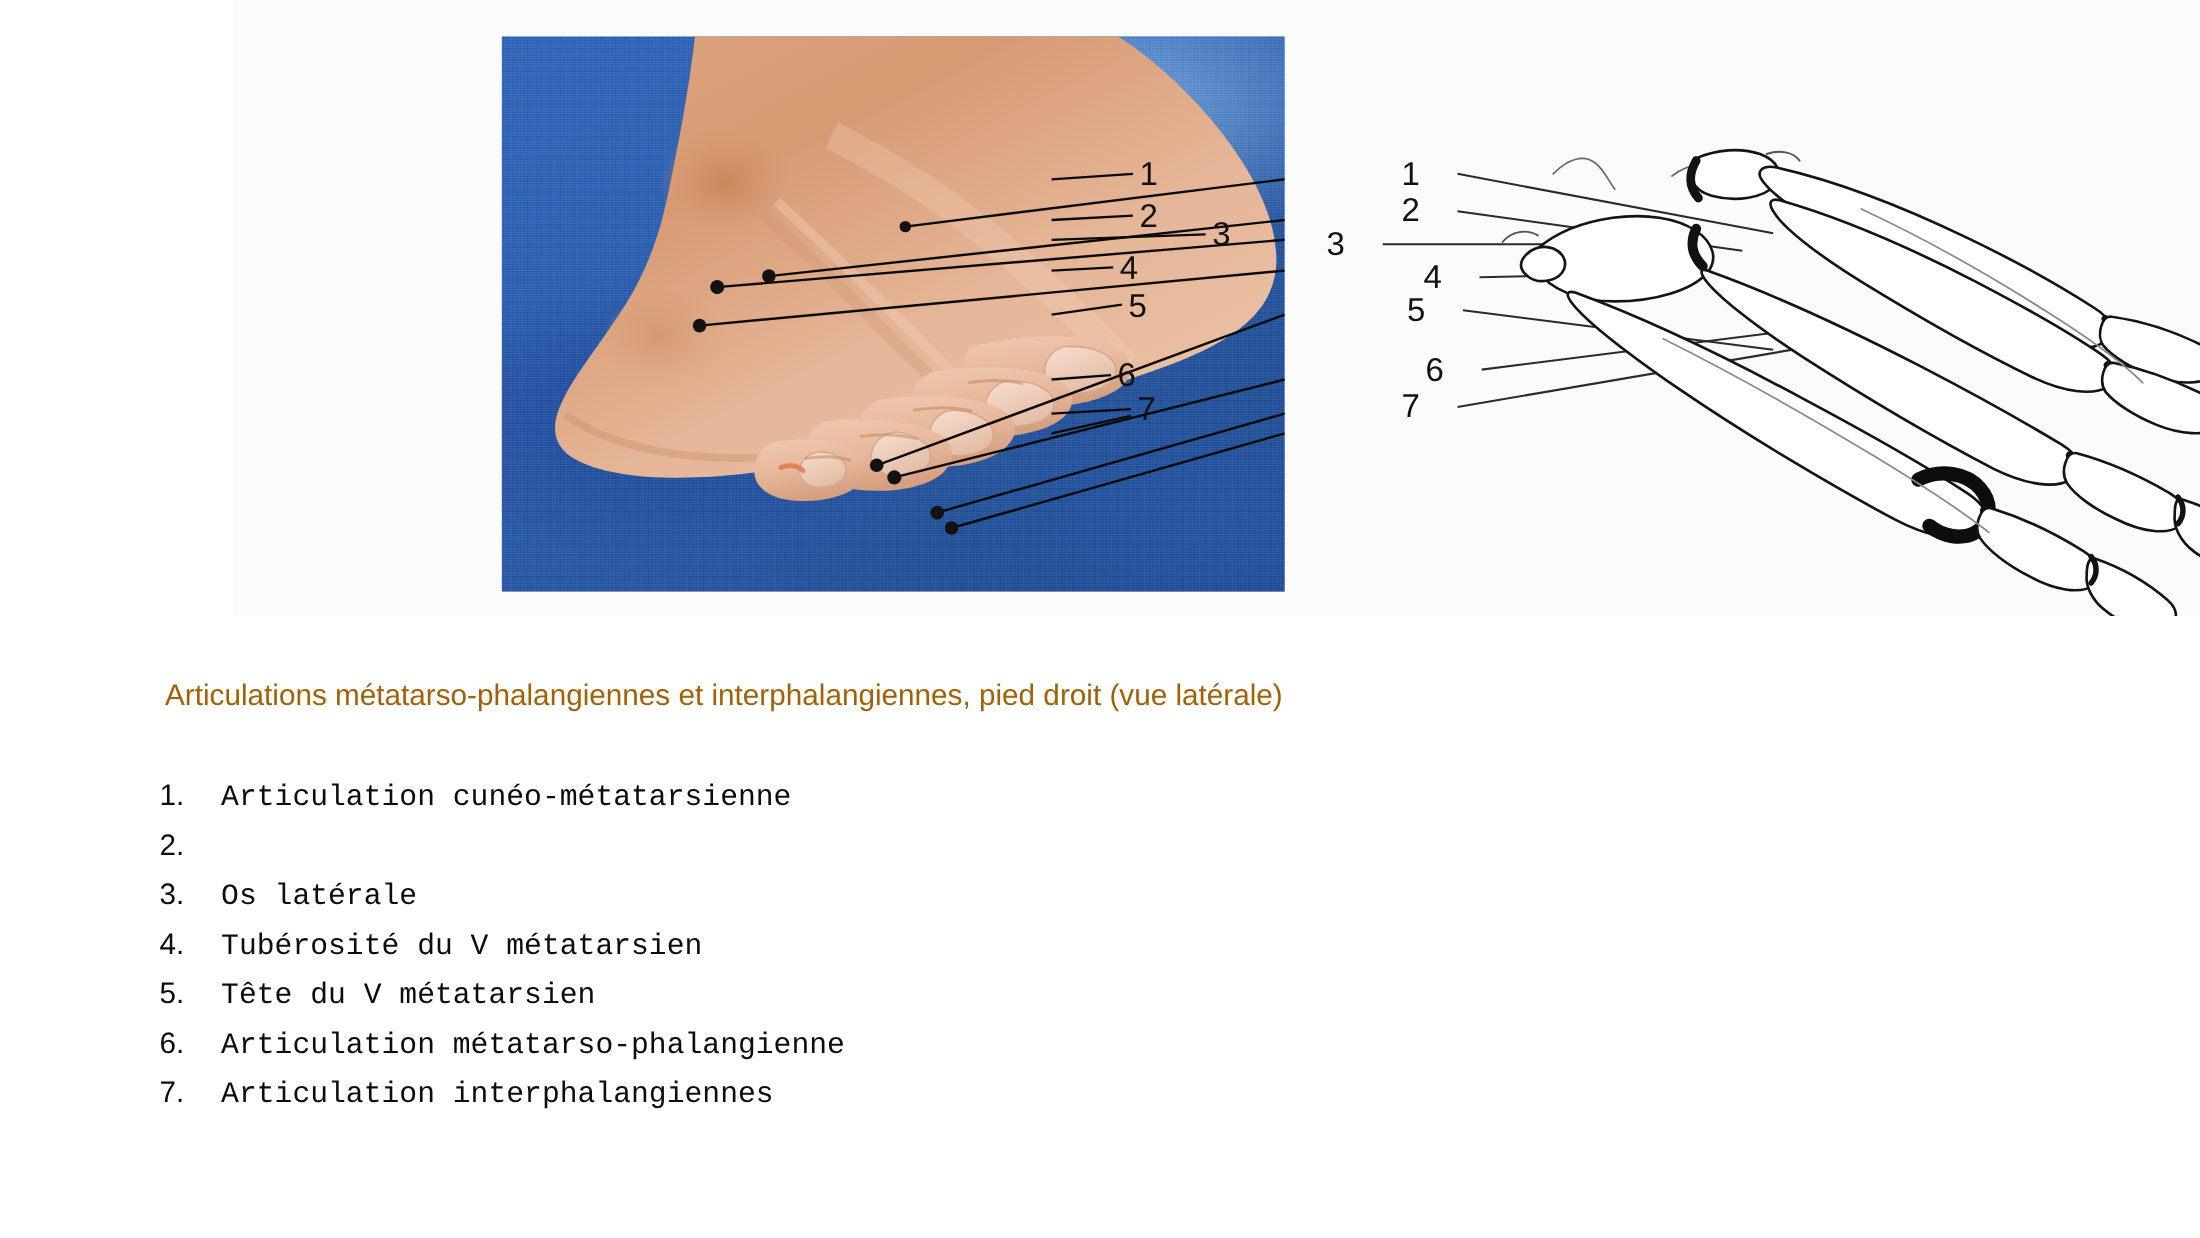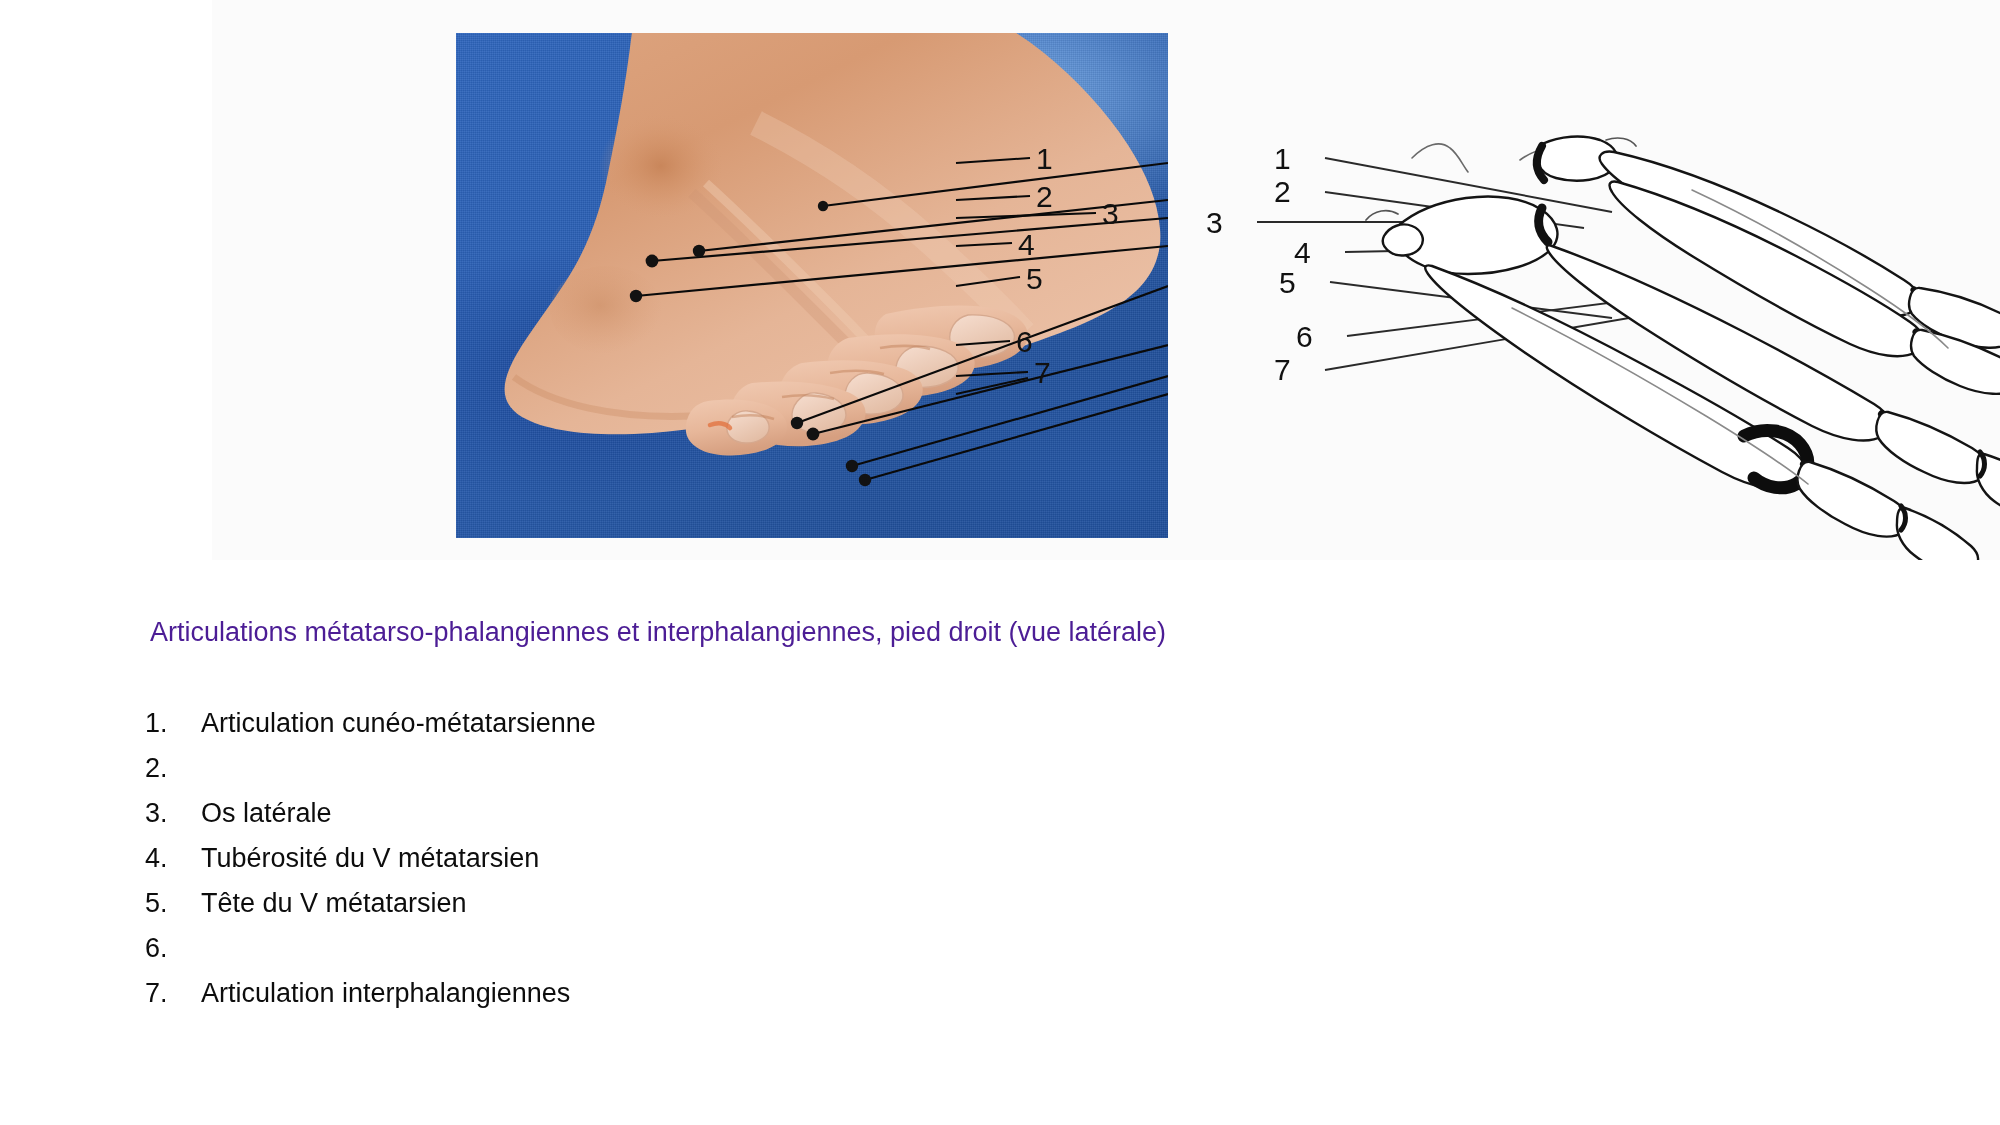--- a/index.html
+++ b/index.html
@@ -67,21 +67,21 @@
     white-space: nowrap;
   }
 
   
   #caption {
     position: absolute;
     left: 150px;
     top: 616px;
     font-size: 27px;
     line-height: 1.2;
-    color: #4c1d95;
+    color: #a16207;
     white-space: nowrap;
   }
   #legend-list {
     position: absolute;
     left: 145px;
     top: 708px;
     width: 1000px;
   }
   .legend-row {
     display: flex;
@@ -90,20 +90,21 @@
     font-size: 27px;
     color: #0d0d0d;
   }
   .legend-num {
     width: 56px;
     flex: 0 0 56px;
     text-align: left;
   }
   .legend-text {
     white-space: nowrap;
+    font-family: Liberation Mono, monospace;
   }
 </style>
 </head>
 <body>
 
 <div id="figure-panel">
 
   <div id="foot-photo">
     <div id="photo-bg"></div>
     <div id="photo-grain"></div>
@@ -383,18 +384,19 @@
   <div class="legend-row">
     <span class="legend-num">4.</span>
     <span class="legend-text">Tubérosité du V métatarsien</span>
   </div>
   <div class="legend-row">
     <span class="legend-num">5.</span>
     <span class="legend-text">Tête du V métatarsien</span>
   </div>
   <div class="legend-row">
     <span class="legend-num">6.</span>
+    <span class="legend-text">Articulation métatarso-phalangienne</span>
   </div>
   <div class="legend-row">
     <span class="legend-num">7.</span>
     <span class="legend-text">Articulation interphalangiennes</span>
   </div>
 </div>
 
 </body></html>

